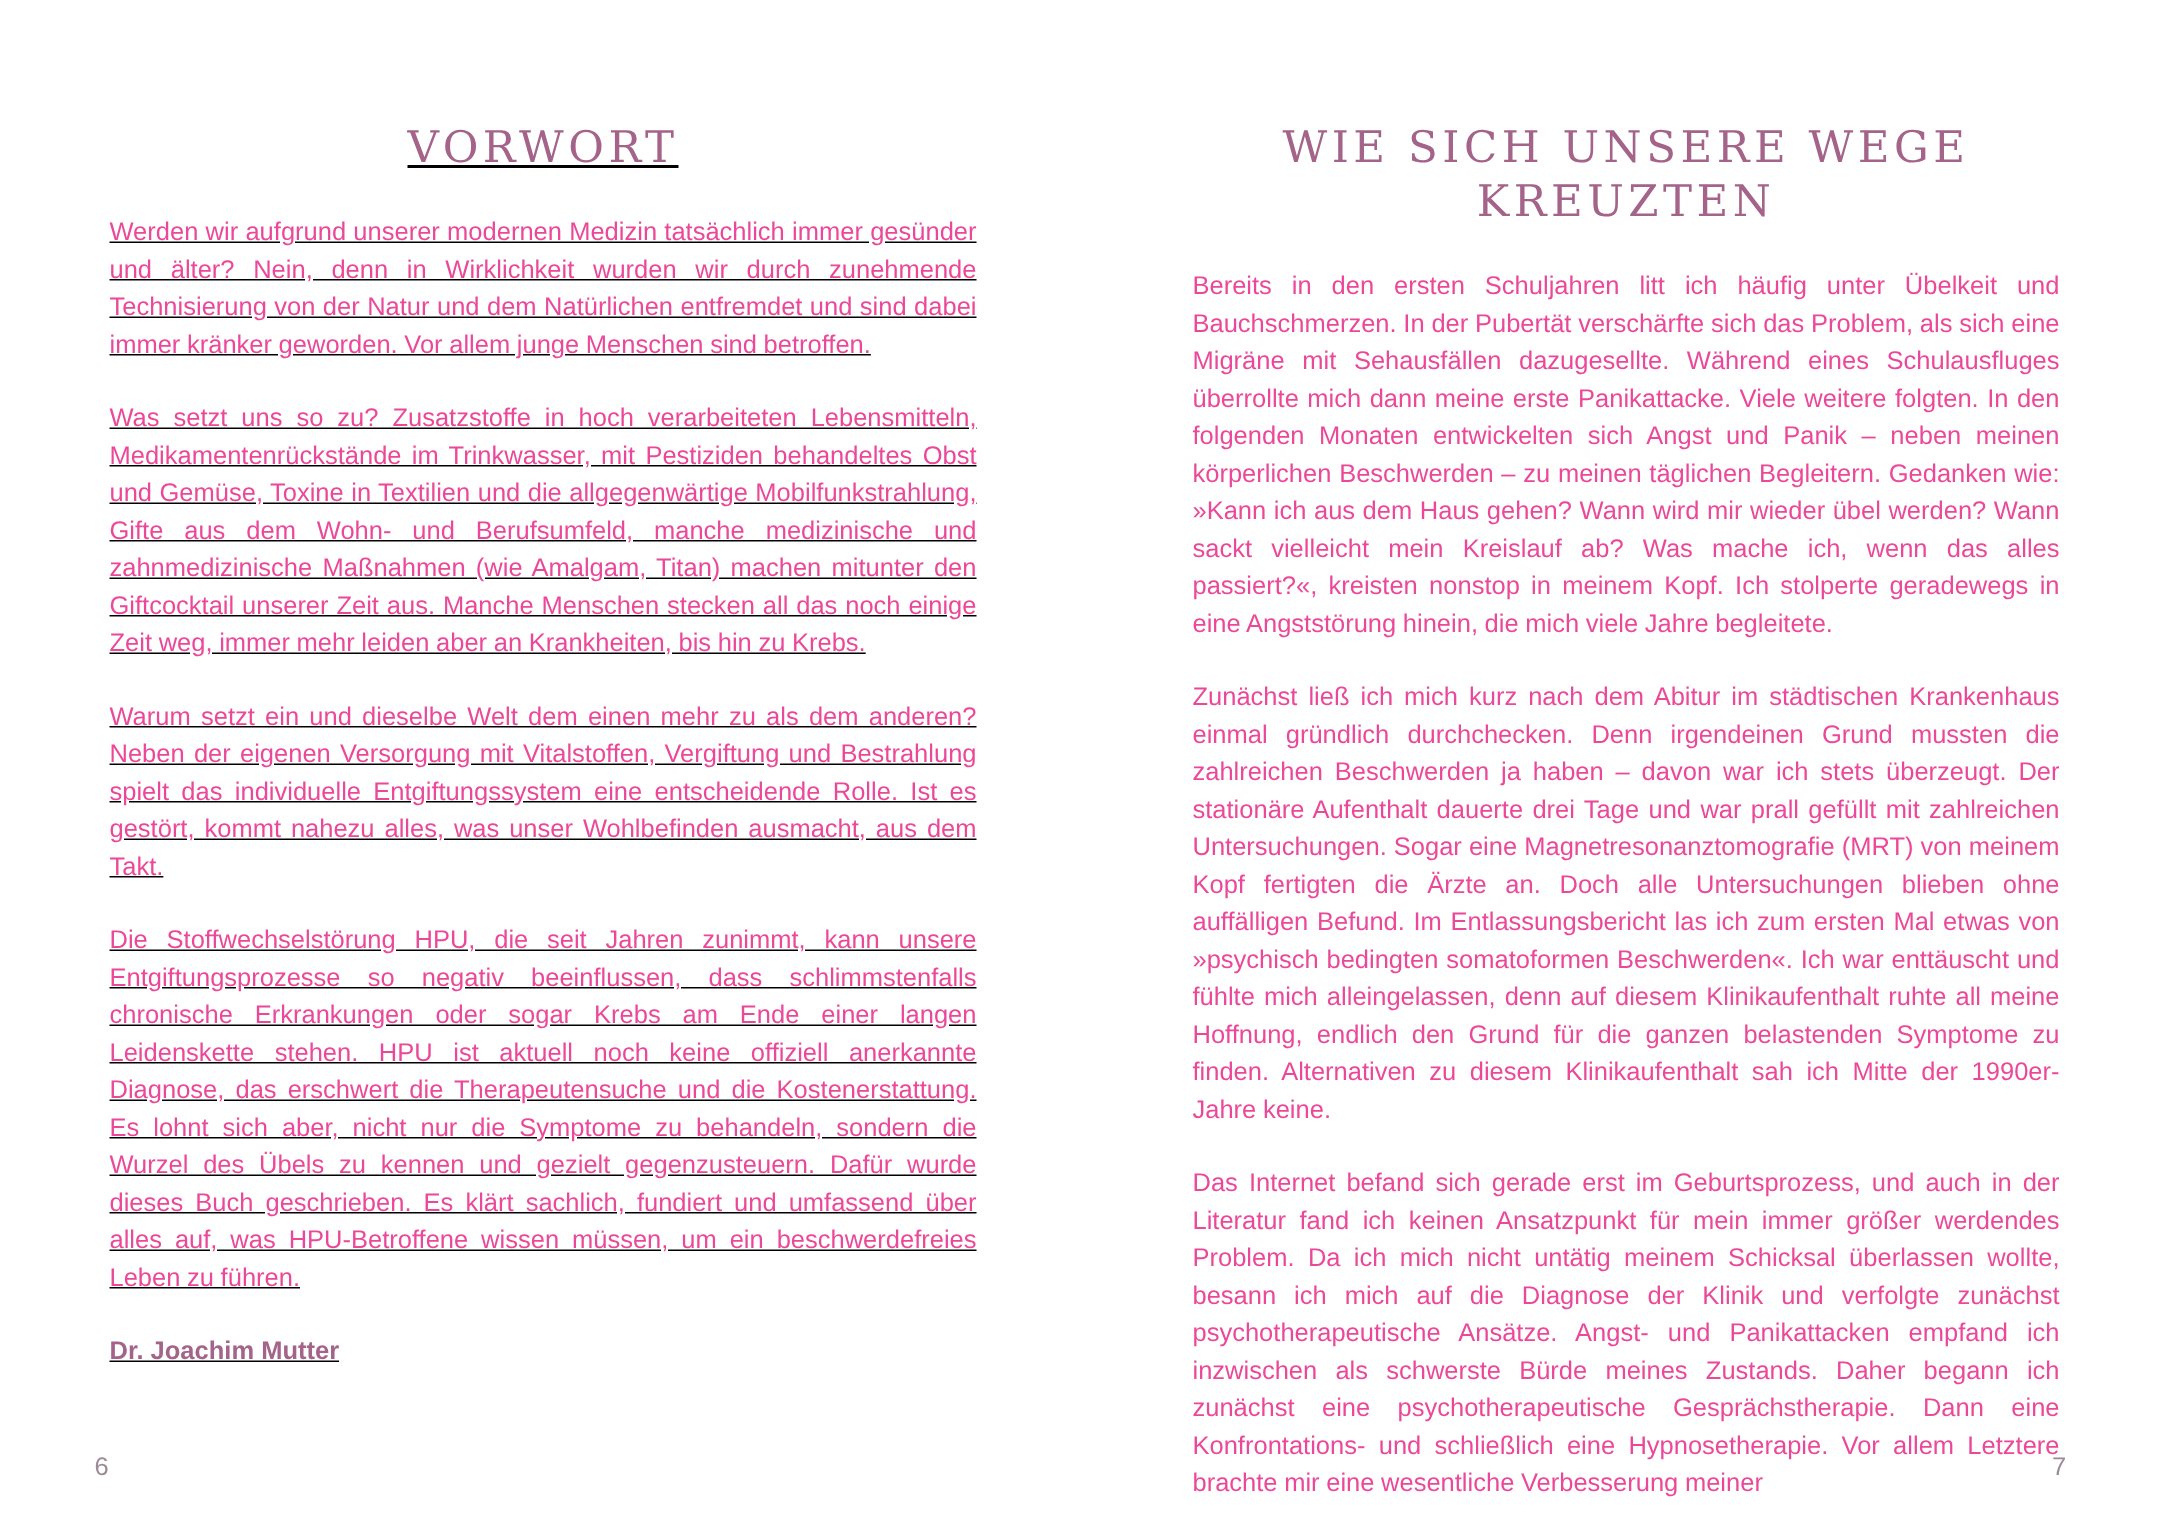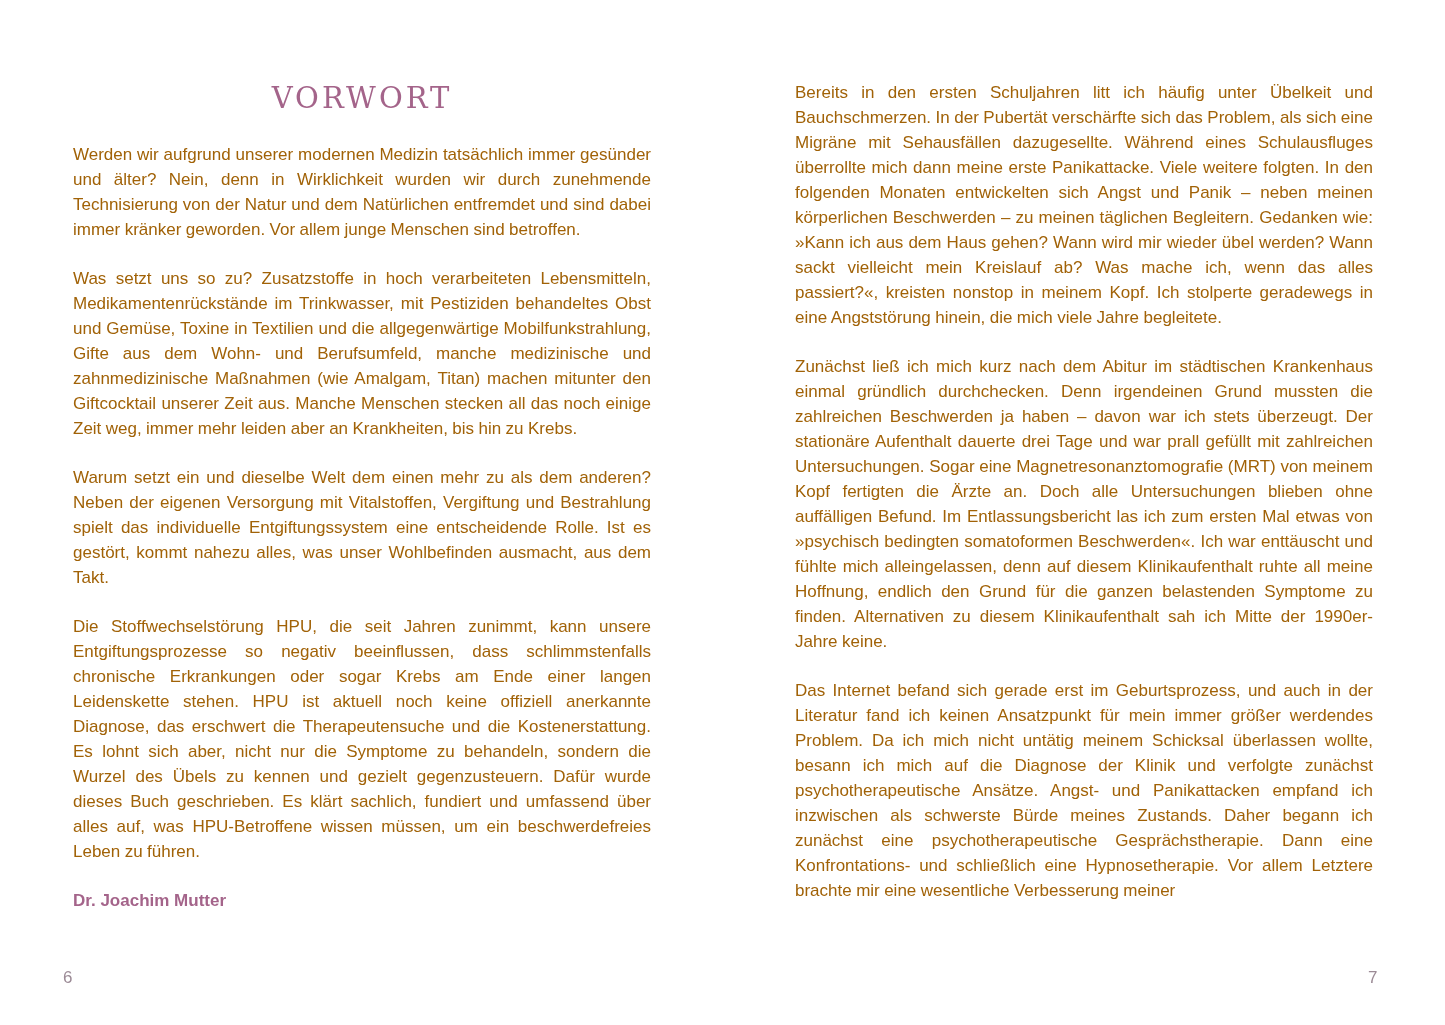--- a/index.html
+++ b/index.html
@@ -12,37 +12,37 @@
     background: #ffffff;
     position: relative;
     font-family: "Liberation Sans", sans-serif;
     overflow: hidden;
   }
   .page-column {
     position: absolute;
     top: 80px;
     width: 578px;
   }
-  .page-column.left  { left: 73px;  }
+  .page-column.left  { left: 73px; text-decoration: underline;  }
   .page-column.right { left: 795px; }
 
   .chapter-title {
     font-family: "DejaVu Serif", "Liberation Serif", serif;
     font-weight: normal;
     font-size: 29px;
     line-height: 36px;
     letter-spacing: 3px;
     text-align: center;
     color: #a4648a;
     margin: 0 0 26px 0;
   }
   .body-paragraph {
     font-size: 17px;
     line-height: 25px;
-    color: #a16207;
+    color: #ec4899;
     text-align: justify;
     margin: 0 0 24px 0;
     hyphens: auto;
     -webkit-hyphens: auto;
     word-spacing: -0.3px;
   }
   .signature {
     font-size: 17px;
     line-height: 25px;
     font-weight: bold;
@@ -63,19 +63,20 @@
 <section class="page-column left">
   <h1 class="chapter-title">VORWORT</h1>
   <p class="body-paragraph">Werden wir aufgrund unserer modernen Medizin tatsächlich immer gesünder und älter? Nein, denn in Wirklichkeit wurden wir durch zunehmende Technisierung von der Natur und dem Natürlichen entfremdet und sind dabei immer kränker geworden. Vor allem junge Menschen sind betroffen.</p>
   <p class="body-paragraph">Was setzt uns so zu? Zusatzstoffe in hoch verarbeiteten Lebensmitteln, Medikamentenrückstände im Trinkwasser, mit Pestiziden behandeltes Obst und Gemüse, Toxine in Textilien und die allgegenwärtige Mobilfunkstrahlung, Gifte aus dem Wohn- und Berufsumfeld, manche medizinische und zahnmedizinische Maßnahmen (wie Amalgam, Titan) machen mitunter den Giftcocktail unserer Zeit aus. Manche Menschen stecken all das noch einige Zeit weg, immer mehr leiden aber an Krankheiten, bis hin zu Krebs.</p>
   <p class="body-paragraph">Warum setzt ein und dieselbe Welt dem einen mehr zu als dem anderen? Neben der eigenen Versorgung mit Vitalstoffen, Vergiftung und Bestrahlung spielt das individuelle Entgiftungssystem eine entscheidende Rolle. Ist es gestört, kommt nahezu alles, was unser Wohlbefinden ausmacht, aus dem Takt.</p>
   <p class="body-paragraph">Die Stoffwechselstörung HPU, die seit Jahren zunimmt, kann unsere Entgiftungsprozesse so negativ beeinflussen, dass schlimmstenfalls chronische Erkrankungen oder sogar Krebs am Ende einer langen Leidenskette stehen. HPU ist aktuell noch keine offiziell anerkannte Diagnose, das erschwert die Therapeutensuche und die Kostenerstattung. Es lohnt sich aber, nicht nur die Symptome zu behandeln, sondern die Wurzel des Übels zu kennen und gezielt gegenzusteuern. Dafür wurde dieses Buch geschrieben. Es klärt sachlich, fundiert und umfassend über alles auf, was HPU-Betroffene wissen müssen, um ein beschwerdefreies Leben zu führen.</p>
   <p class="signature">Dr. Joachim Mutter</p>
 </section>
 
 <section class="page-column right">
+  <h1 class="chapter-title">WIE SICH UNSERE WEGE KREUZTEN</h1>
   <p class="body-paragraph">Bereits in den ersten Schuljahren litt ich häufig unter Übelkeit und Bauchschmerzen. In der Pubertät verschärfte sich das Problem, als sich eine Migräne mit Sehausfällen dazugesellte. Während eines Schulausfluges überrollte mich dann meine erste Panikattacke. Viele weitere folgten. In den folgenden Monaten entwickelten sich Angst und Panik – neben meinen körperlichen Beschwerden – zu meinen täglichen Begleitern. Gedanken wie: »Kann ich aus dem Haus gehen? Wann wird mir wieder übel werden? Wann sackt vielleicht mein Kreislauf ab? Was mache ich, wenn das alles passiert?«, kreisten nonstop in meinem Kopf. Ich stolperte geradewegs in eine Angststörung hinein, die mich viele Jahre begleitete.</p>
   <p class="body-paragraph">Zunächst ließ ich mich kurz nach dem Abitur im städtischen Krankenhaus einmal gründlich durchchecken. Denn irgendeinen Grund mussten die zahlreichen Beschwerden ja haben – davon war ich stets überzeugt. Der stationäre Aufenthalt dauerte drei Tage und war prall gefüllt mit zahlreichen Untersuchungen. Sogar eine Magnetresonanztomografie (MRT) von meinem Kopf fertigten die Ärzte an. Doch alle Untersuchungen blieben ohne auffälligen Befund. Im Entlassungsbericht las ich zum ersten Mal etwas von »psychisch bedingten somatoformen Beschwerden«. Ich war enttäuscht und fühlte mich alleingelassen, denn auf diesem Klinikaufenthalt ruhte all meine Hoffnung, endlich den Grund für die ganzen belastenden Symptome zu finden. Alternativen zu diesem Klinikaufenthalt sah ich Mitte der 1990er-Jahre keine.</p>
   <p class="body-paragraph">Das Internet befand sich gerade erst im Geburtsprozess, und auch in der Literatur fand ich keinen Ansatzpunkt für mein immer größer werdendes Problem. Da ich mich nicht untätig meinem Schicksal überlassen wollte, besann ich mich auf die Diagnose der Klinik und verfolgte zunächst psychotherapeutische Ansätze. Angst- und Panikattacken empfand ich inzwischen als schwerste Bürde meines Zustands. Daher begann ich zunächst eine psychotherapeutische Gesprächstherapie. Dann eine Konfrontations- und schließlich eine Hypnosetherapie. Vor allem Letztere brachte mir eine wesentliche Verbesserung meiner</p>
 </section>
 
 <div class="page-number left">6</div>
 <div class="page-number right">7</div>
 
 </body></html>

